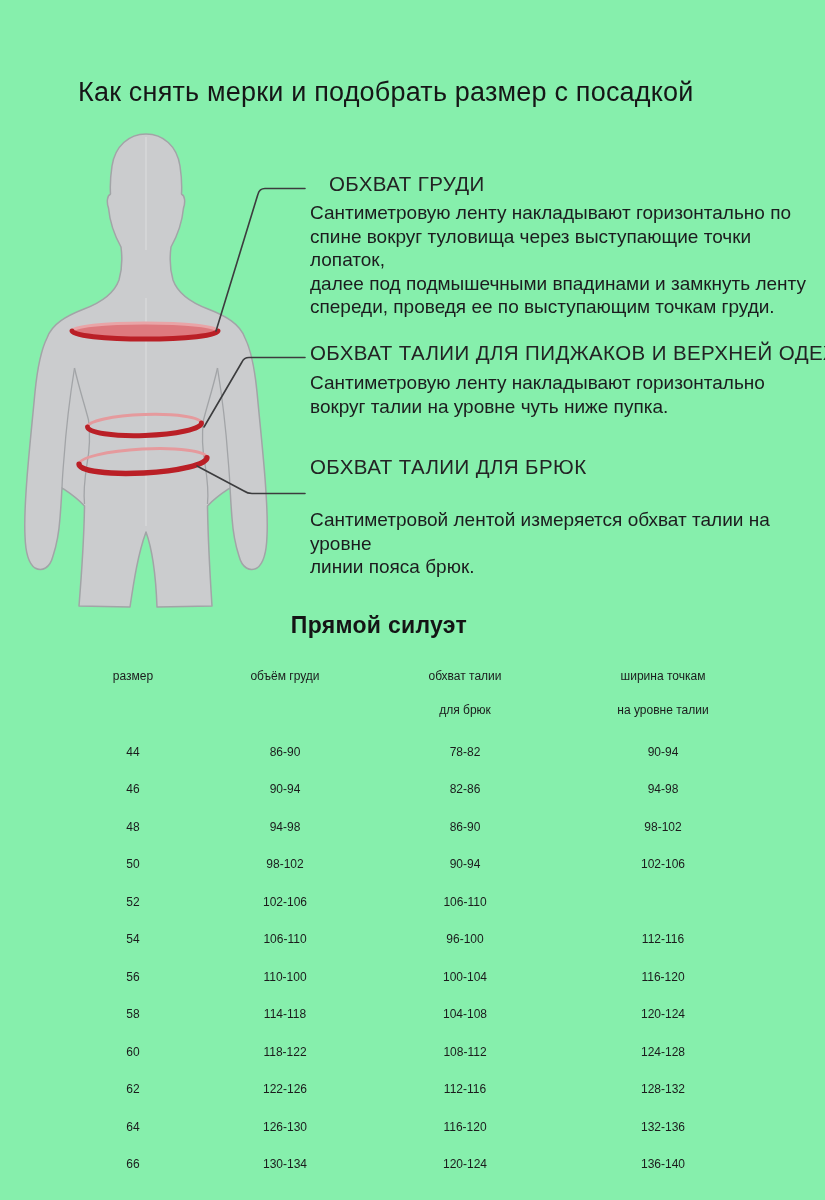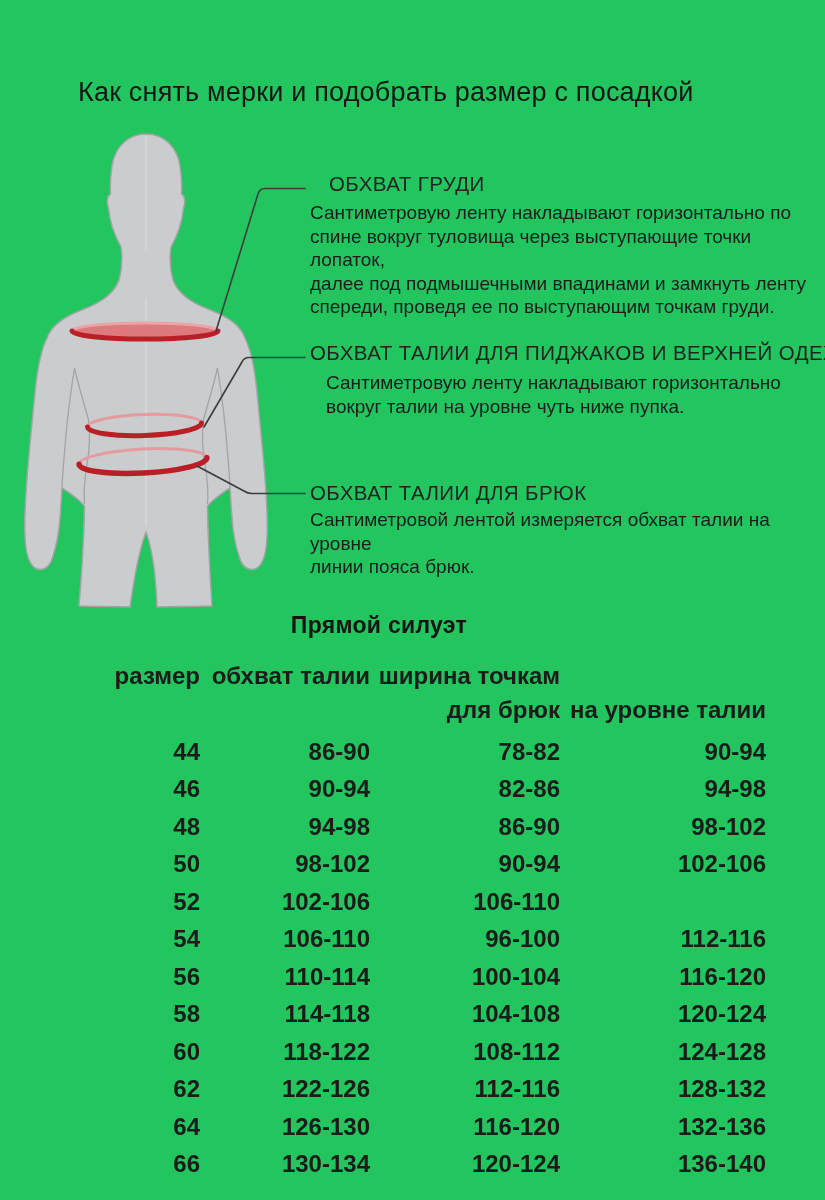--- a/index.html
+++ b/index.html
@@ -1,43 +1,43 @@
 <!DOCTYPE html>
 <html><head>
 <meta charset="utf-8">
 <style>
   html,body { margin:0; padding:0; background:#ffffff; }
   #canvas {
-    position:relative; width:825px; height:1200px; background:#22c55e;
+    position:relative; width:825px; height:1200px; background:#86efac;
     font-family:"Liberation Sans","DejaVu Sans",sans-serif; color:#1c1c1e;
     overflow:hidden;
   }
   .abs { position:absolute; }
   .page-title {
     left:78px; top:76px; font-size:27px; line-height:1.2; font-weight:normal;
     color:#161617; letter-spacing:0.2px; white-space:nowrap;
   }
   .fig-svg { left:0; top:0; width:825px; height:1200px; }
   .sec-heading {
     left:310px; font-size:20.5px; line-height:1.15; letter-spacing:0.4px;
     color:#232324; white-space:nowrap;
   }
   .sec-body {
     left:310px; font-size:19px; line-height:23.5px; color:#1c1c1e;
     white-space:pre-line;
   }
   #h1 { top:172px;margin-left:19px; } #p1 { top:201px; }
-  #h2 { top:341px; } #p2 { top:371px;margin-left:16px; }
-  #h3 { top:481px; } #p3 { top:508px; }
+  #h2 { top:341px; } #p2 { top:371px; }
+  #h3 { top:455px; } #p3 { top:508px; }
   .table-title {
     left:0; top:612px; width:758px; text-align:center;
     font-size:23px; font-weight:bold; color:#141415; letter-spacing:0.3px;
   }
   .tgrid { display:grid; grid-template-columns:134px 170px 190px 206px; width:700px; }
-  .tcell { text-align:right; font-size:24px; color:#1b1b1c;font-weight:bold; }
+  .tcell { text-align:center; font-size:12px; color:#1b1b1c; }
   #thead1 { left:66px; top:662px; line-height:28px; }
   #thead2 { left:66px; top:696px; line-height:28px; }
   #size-rows { left:66px; top:733px; width:700px; }
   .trow {
     display:grid; grid-template-columns:134px 170px 190px 206px;
     height:37.5px; align-items:center;
   }
 </style>
 </head>
 <body>
@@ -128,20 +128,21 @@
 вокруг талии на уровне чуть ниже пупка.</div>
 
   <div class="abs sec-heading" id="h3">ОБХВАТ ТАЛИИ ДЛЯ БРЮК</div>
   <div class="abs sec-body" id="p3">Сантиметровой лентой измеряется обхват талии на уровне
 линии пояса брюк.</div>
 
   <div class="abs table-title">Прямой силуэт</div>
 
   <div class="abs tgrid" id="thead1">
     <div class="tcell">размер</div>
+    <div class="tcell">объём груди</div>
     <div class="tcell">обхват талии</div>
     <div class="tcell">ширина точкам</div>
   </div>
   <div class="abs tgrid" id="thead2">
     <div class="tcell"></div>
     <div class="tcell"></div>
     <div class="tcell">для брюк</div>
     <div class="tcell">на уровне талии</div>
   </div>
 
@@ -176,21 +177,21 @@
         <div class="tcell">106-110</div>
       </div>
       <div class="trow">
         <div class="tcell">54</div>
         <div class="tcell">106-110</div>
         <div class="tcell">96-100</div>
         <div class="tcell">112-116</div>
       </div>
       <div class="trow">
         <div class="tcell">56</div>
-        <div class="tcell">110-114</div>
+        <div class="tcell">110-100</div>
         <div class="tcell">100-104</div>
         <div class="tcell">116-120</div>
       </div>
       <div class="trow">
         <div class="tcell">58</div>
         <div class="tcell">114-118</div>
         <div class="tcell">104-108</div>
         <div class="tcell">120-124</div>
       </div>
       <div class="trow">

